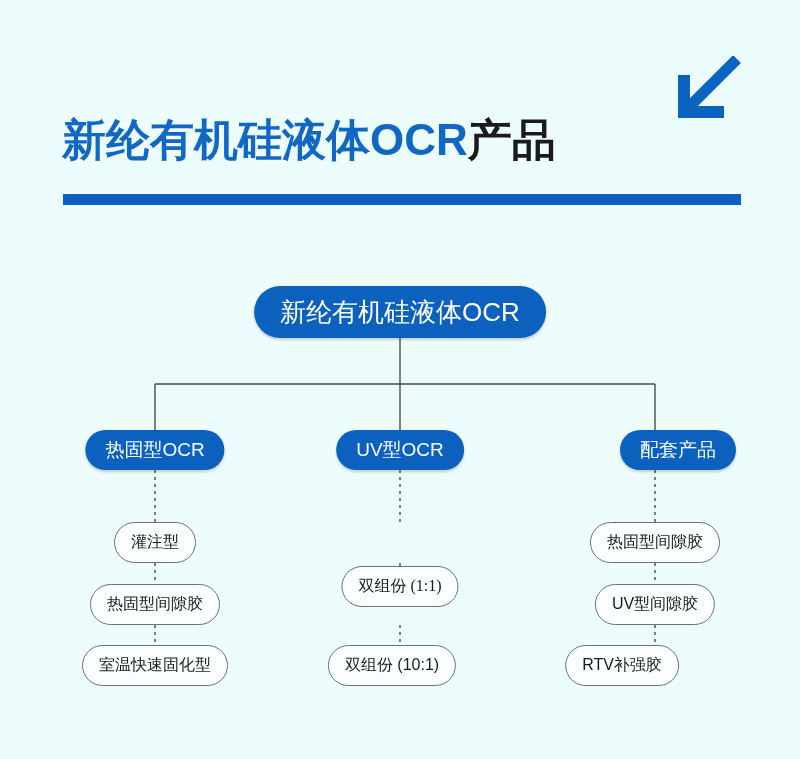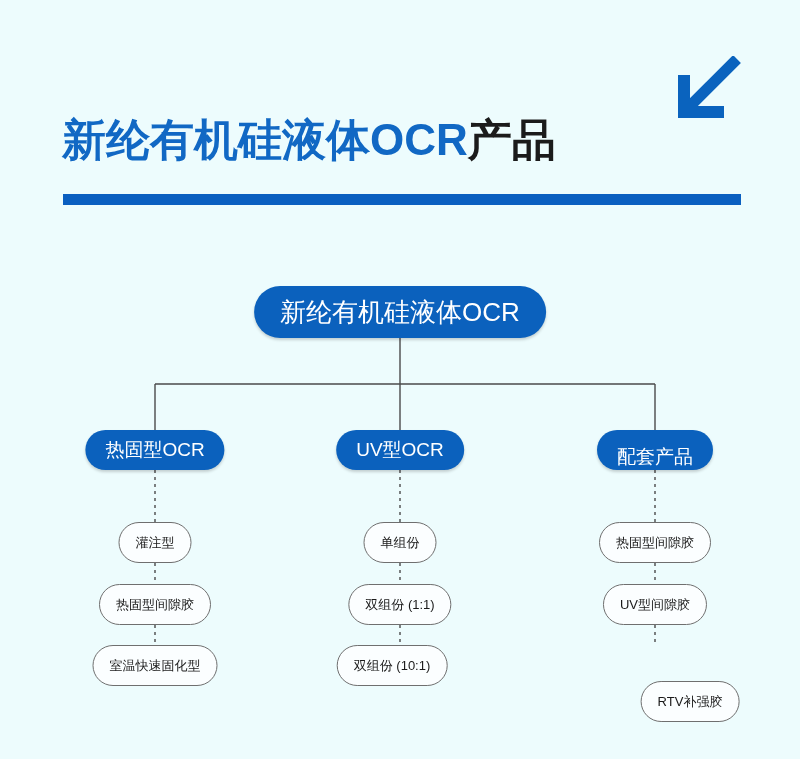--- a/index.html
+++ b/index.html
@@ -93,21 +93,21 @@
     padding: 0 20px;
     box-shadow: 0 2px 3px rgba(0,0,0,0.18);
   }
 
   .node-leaf {
     height: 41px;
     background: #fbfeff;
     border: 1px solid #6f6f6f;
     border-radius: 21px;
     color: #1a1a1a;
-    font-size: 13px;
+    font-size: 16px;
     padding: 0 16px;
   }
 </style>
 </head>
 <body>
 
 <div id="header">
 
   <div id="arrow-icon">
     <svg viewBox="0 0 74 70" width="74" height="70" aria-hidden="true">
@@ -155,47 +155,44 @@
   </div>
 
   <div class="node node-branch" style="left:155px; top:430px; transform:translateX(-50%);">
     <span>热固型OCR</span>
   </div>
 
   <div class="node node-branch" style="left:400px; top:430px; transform:translateX(-50%);">
     <span>UV型OCR</span>
   </div>
 
-  <div class="node node-branch" style="left:655px; top:430px; transform:translateX(-50%);align-items:flex-end;">
+  <div class="node node-branch" style="left:678px; top:430px; transform:translateX(-50%);">
     <span>配套产品</span>
   </div>
 
   <div class="node node-leaf" style="left:155px; top:522px; transform:translateX(-50%);">
     <span>灌注型</span>
   </div>
   <div class="node node-leaf" style="left:155px; top:584px; transform:translateX(-50%);">
     <span>热固型间隙胶</span>
   </div>
   <div class="node node-leaf" style="left:155px; top:645px; transform:translateX(-50%);text-align:center;">
     <span>室温快速固化型</span>
   </div>
 
-  <div class="node node-leaf" style="left:400px; top:522px; transform:translateX(-50%);">
-    <span>单组份</span>
-  </div>
-  <div class="node node-leaf" style="left:400px; top:584px; transform:translateX(-50%);">
+  <div class="node node-leaf" style="left:400px; top:566px; transform:translateX(-50%);font-family:Liberation Serif, serif;">
     <span>双组份 (1:1)</span>
   </div>
   <div class="node node-leaf" style="left:392px; top:645px; transform:translateX(-50%);">
     <span>双组份 (10:1)</span>
   </div>
 
   <div class="node node-leaf" style="left:655px; top:522px; transform:translateX(-50%);">
     <span>热固型间隙胶</span>
   </div>
   <div class="node node-leaf" style="left:655px; top:584px; transform:translateX(-50%);align-items:center;">
     <span>UV型间隙胶</span>
   </div>
-  <div class="node node-leaf" style="left:690px; top:645px; transform:translateX(-50%);margin-top:36px;">
+  <div class="node node-leaf" style="left:622px; top:645px; transform:translateX(-50%);">
     <span>RTV补强胶</span>
   </div>
 
 </div>
 
 </body></html>

